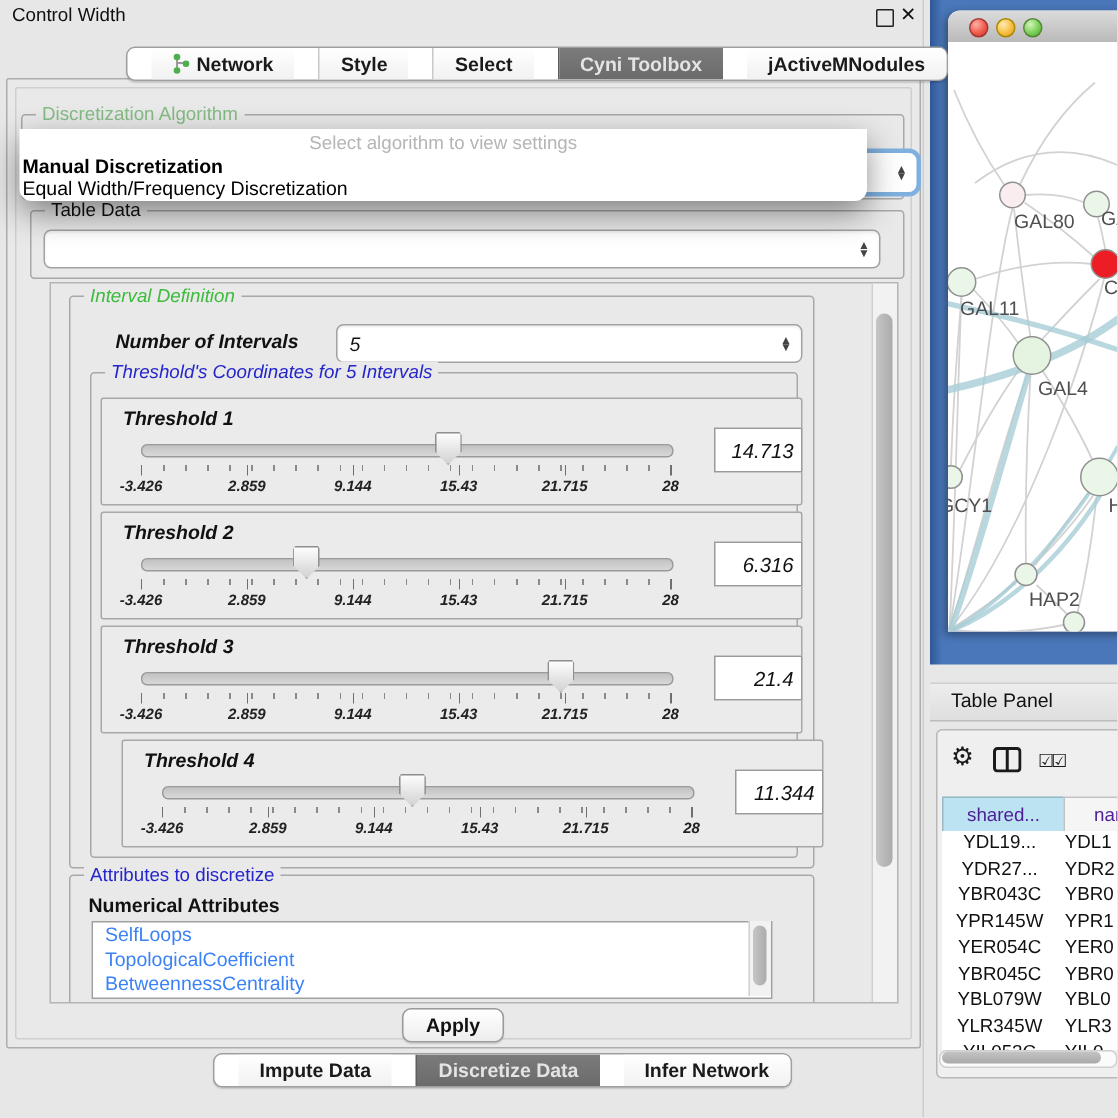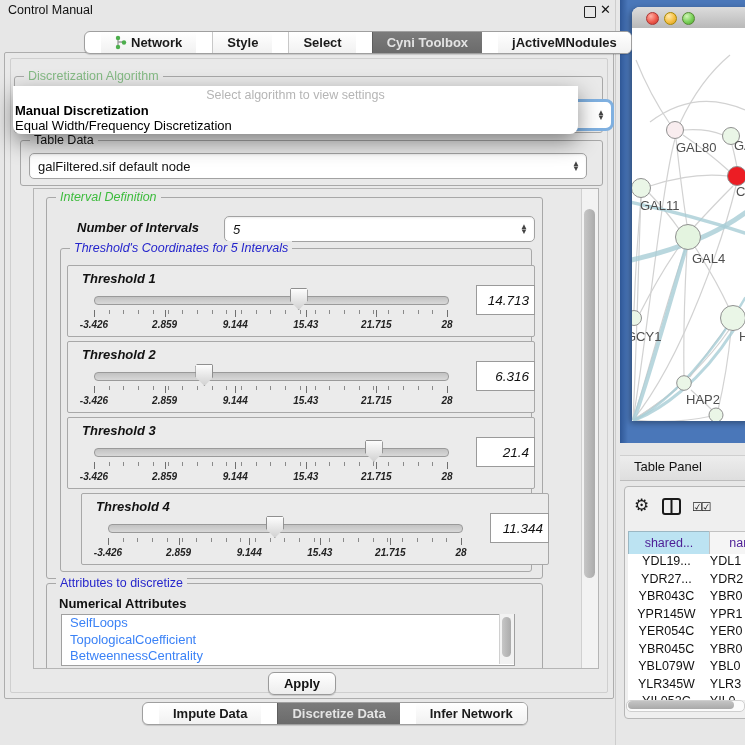--- a/index.html
+++ b/index.html
@@ -83,21 +83,21 @@
   #hthumb{left:628px;top:701px;width:106px;height:8px;background:linear-gradient(#c4c4c4,#a9a9a9);border-radius:4px;}
   .divider-v{left:615px;top:0;width:1px;height:745px;background:#cdcdcd;}
   svg text{font-family:"Liberation Sans","DejaVu Sans",sans-serif;}
 </style>
 </head>
 <body>
 
 <div id="stage">
 
   <div class="abs" id="cp-titlebar">
-    <div class="abs" id="cp-title">Control Manual</div>
+    <div class="abs" id="cp-title">Control Width</div>
   </div>
   <div class="abs win-btn" id="float-btn"></div>
   <div class="abs win-btn" id="close-btn">✕</div>
 
   <div class="abs" id="main-panel"></div>
   <div class="abs" id="inner-panel"></div>
 
   <div class="abs seg-bar" id="top-tabs">
       <div class="seg">
         <svg width="12" height="15" viewBox="0 0 12 15">
@@ -132,21 +132,20 @@
 
   <div class="abs" id="algo-popup">
     <div class="abs" id="popup-hint">Select algorithm to view settings</div>
     <div class="abs popup-opt" id="popup-opt-1">Equal Width/Frequency Discretization</div>
     <div class="abs popup-opt" id="popup-opt-0">Manual Discretization</div>
   </div>
 
   <div class="abs group" style="left:20px;top:140px;width:581px;height:44px;">
     <span class="group-title t-black" style="font-weight:normal;text-align:center;">Table Data</span>
     <div class="combo" style="position:absolute;left:8px;top:12px;width:540px;height:24px;">
-      <span>galFiltered.sif default node</span>
       <span class="stepper">▲<br>▼</span>
     </div>
   </div>
 
   <div class="abs" id="scrollport">
 
     <div class="abs group" style="left:12px;top:8px;width:495px;height:380px;font-style:italic;">
       <span class="group-title t-green">Interval Definition</span>
 
       <div class="abs" style="left:30px;top:22px;font-size:13px;font-weight:bold;color:#111;">Number of Intervals</div>

